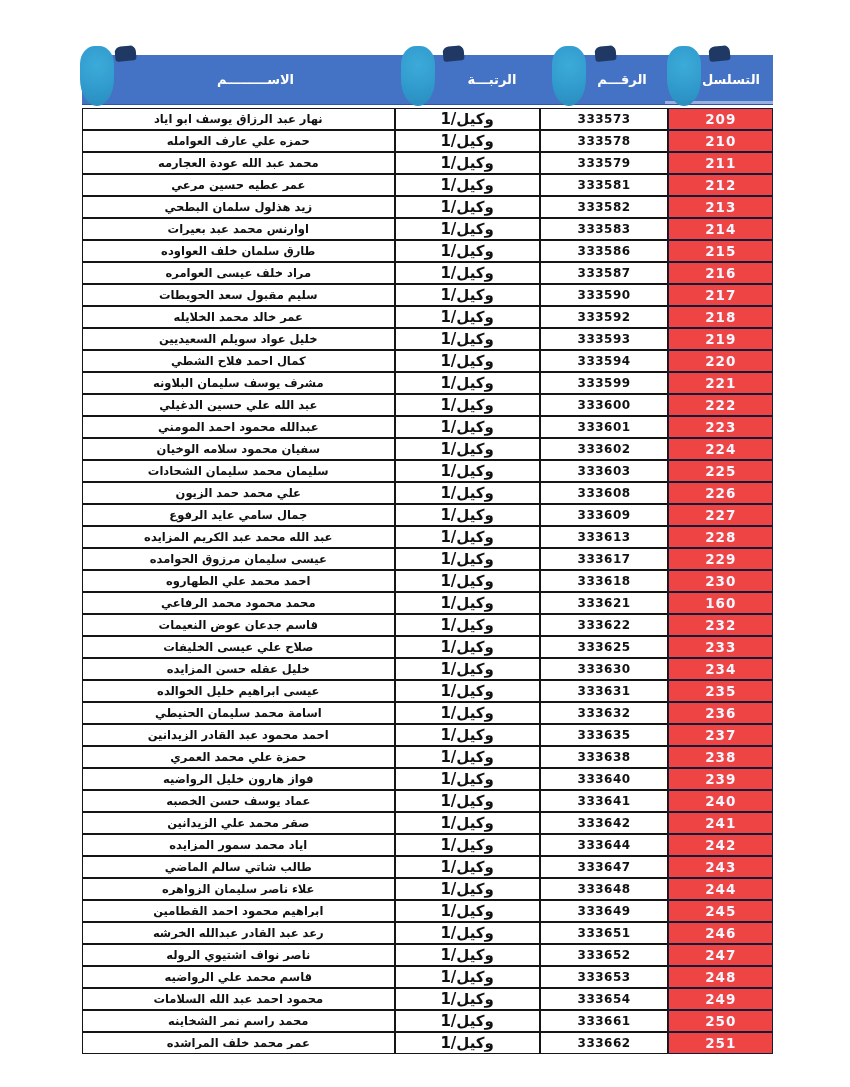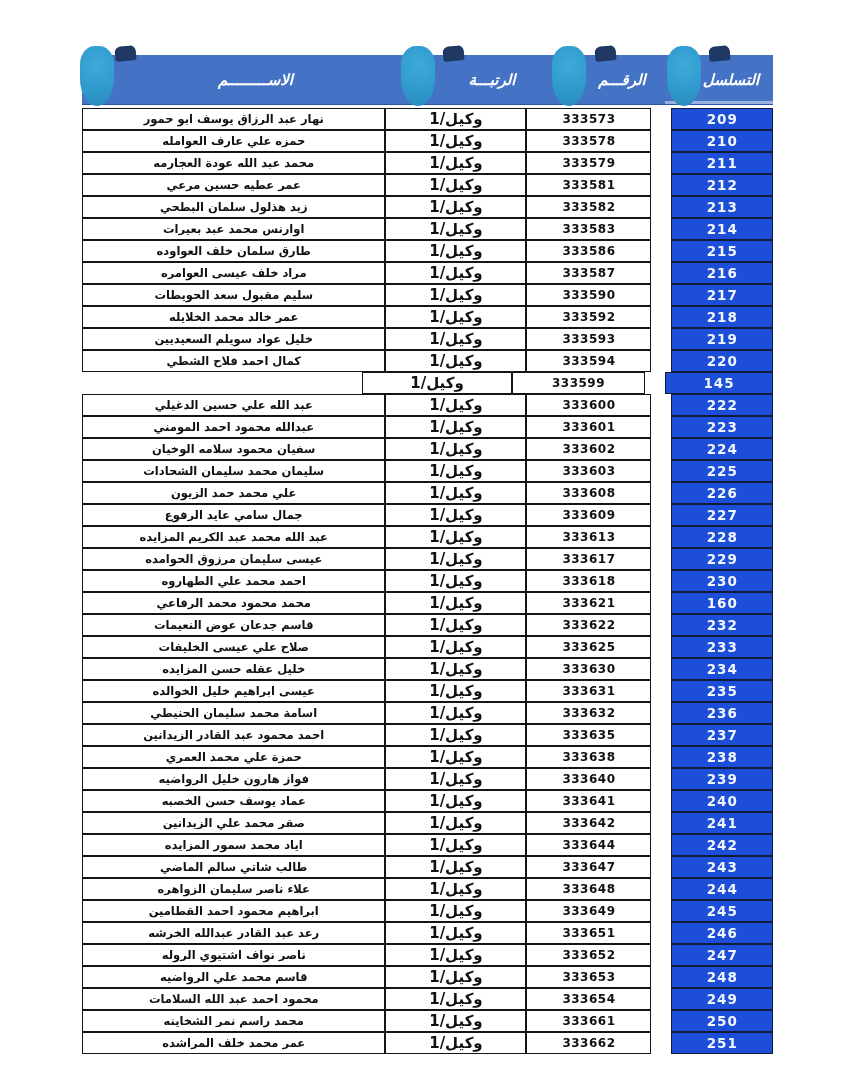--- a/index.html
+++ b/index.html
@@ -21,24 +21,23 @@
     flex-direction:row; 
     background:#4472C4;
     border-bottom:1px solid #2d55a4;
     z-index:2;
   }
   .hdr .hcell{
     box-sizing:border-box;
     display:flex;align-items:center;justify-content:center;
     color:#ffffff;
     font-weight:bold;
-    font-size:15px;
+    font-size:13px;
     padding-left:24px; 
     letter-spacing:.5px;
-    font-style:italic;
   }
   .hcell.serial{width:108px;box-shadow:inset 0 -3px 0 rgba(255,255,255,.45);}
   .hcell.number{width:110px;}
   .hcell.rank{width:150px;}
   .hcell.name{width:323px;}
 
   
   .rows{
     position:absolute;
     left:82px;top:108px;
@@ -50,26 +49,25 @@
     box-sizing:border-box;
     border:1px solid #151515;
     display:flex;align-items:center;justify-content:center;
     overflow:hidden;white-space:nowrap;
     font-weight:bold;
     color:#111111;
     background:#ffffff;
   }
   .cell.serial{
     width:108px;
-    background:#1d4ed8;
+    background:#ef4444;
     color:#f2f6ff;
     font-size:13.5px;
     border-color:#101c3a;
     letter-spacing:1px;
-    margin-left:20px;
   }
   .cell.number{width:133px;font-size:12px;letter-spacing:.5px;}
   .cell.rank{width:150px;font-size:15px;}
   .cell.name{width:323px;font-size:11.5px;}
 
   
   .balloon{
     position:absolute;
     width:34px;height:60px;
     top:46px;
@@ -110,21 +108,21 @@
     <div class="hcell number">الرقـــم</div>
     <div class="hcell rank">الرتبـــة</div>
     <div class="hcell name">الاســـــــــم</div>
   </div>
 
   <div class="rows">
     <div class="row">
       <div class="cell serial">209</div>
       <div class="cell number">333573</div>
       <div class="cell rank">وكيل/1</div>
-      <div class="cell name">نهار عبد الرزاق يوسف ابو حمور</div>
+      <div class="cell name">نهار عبد الرزاق يوسف ابو اياد</div>
     </div>
 
     <div class="row">
       <div class="cell serial">210</div>
       <div class="cell number">333578</div>
       <div class="cell rank">وكيل/1</div>
       <div class="cell name">حمزه علي عارف العوامله</div>
     </div>
 
     <div class="row">
@@ -191,23 +189,24 @@
     </div>
 
     <div class="row">
       <div class="cell serial">220</div>
       <div class="cell number">333594</div>
       <div class="cell rank">وكيل/1</div>
       <div class="cell name">كمال احمد فلاح الشطي</div>
     </div>
 
     <div class="row">
-      <div class="cell serial">145</div>
+      <div class="cell serial">221</div>
       <div class="cell number">333599</div>
       <div class="cell rank">وكيل/1</div>
+      <div class="cell name">مشرف يوسف سليمان البلاونه</div>
     </div>
 
     <div class="row">
       <div class="cell serial">222</div>
       <div class="cell number">333600</div>
       <div class="cell rank">وكيل/1</div>
       <div class="cell name">عبد الله علي حسين الدغيلي</div>
     </div>
 
     <div class="row">

